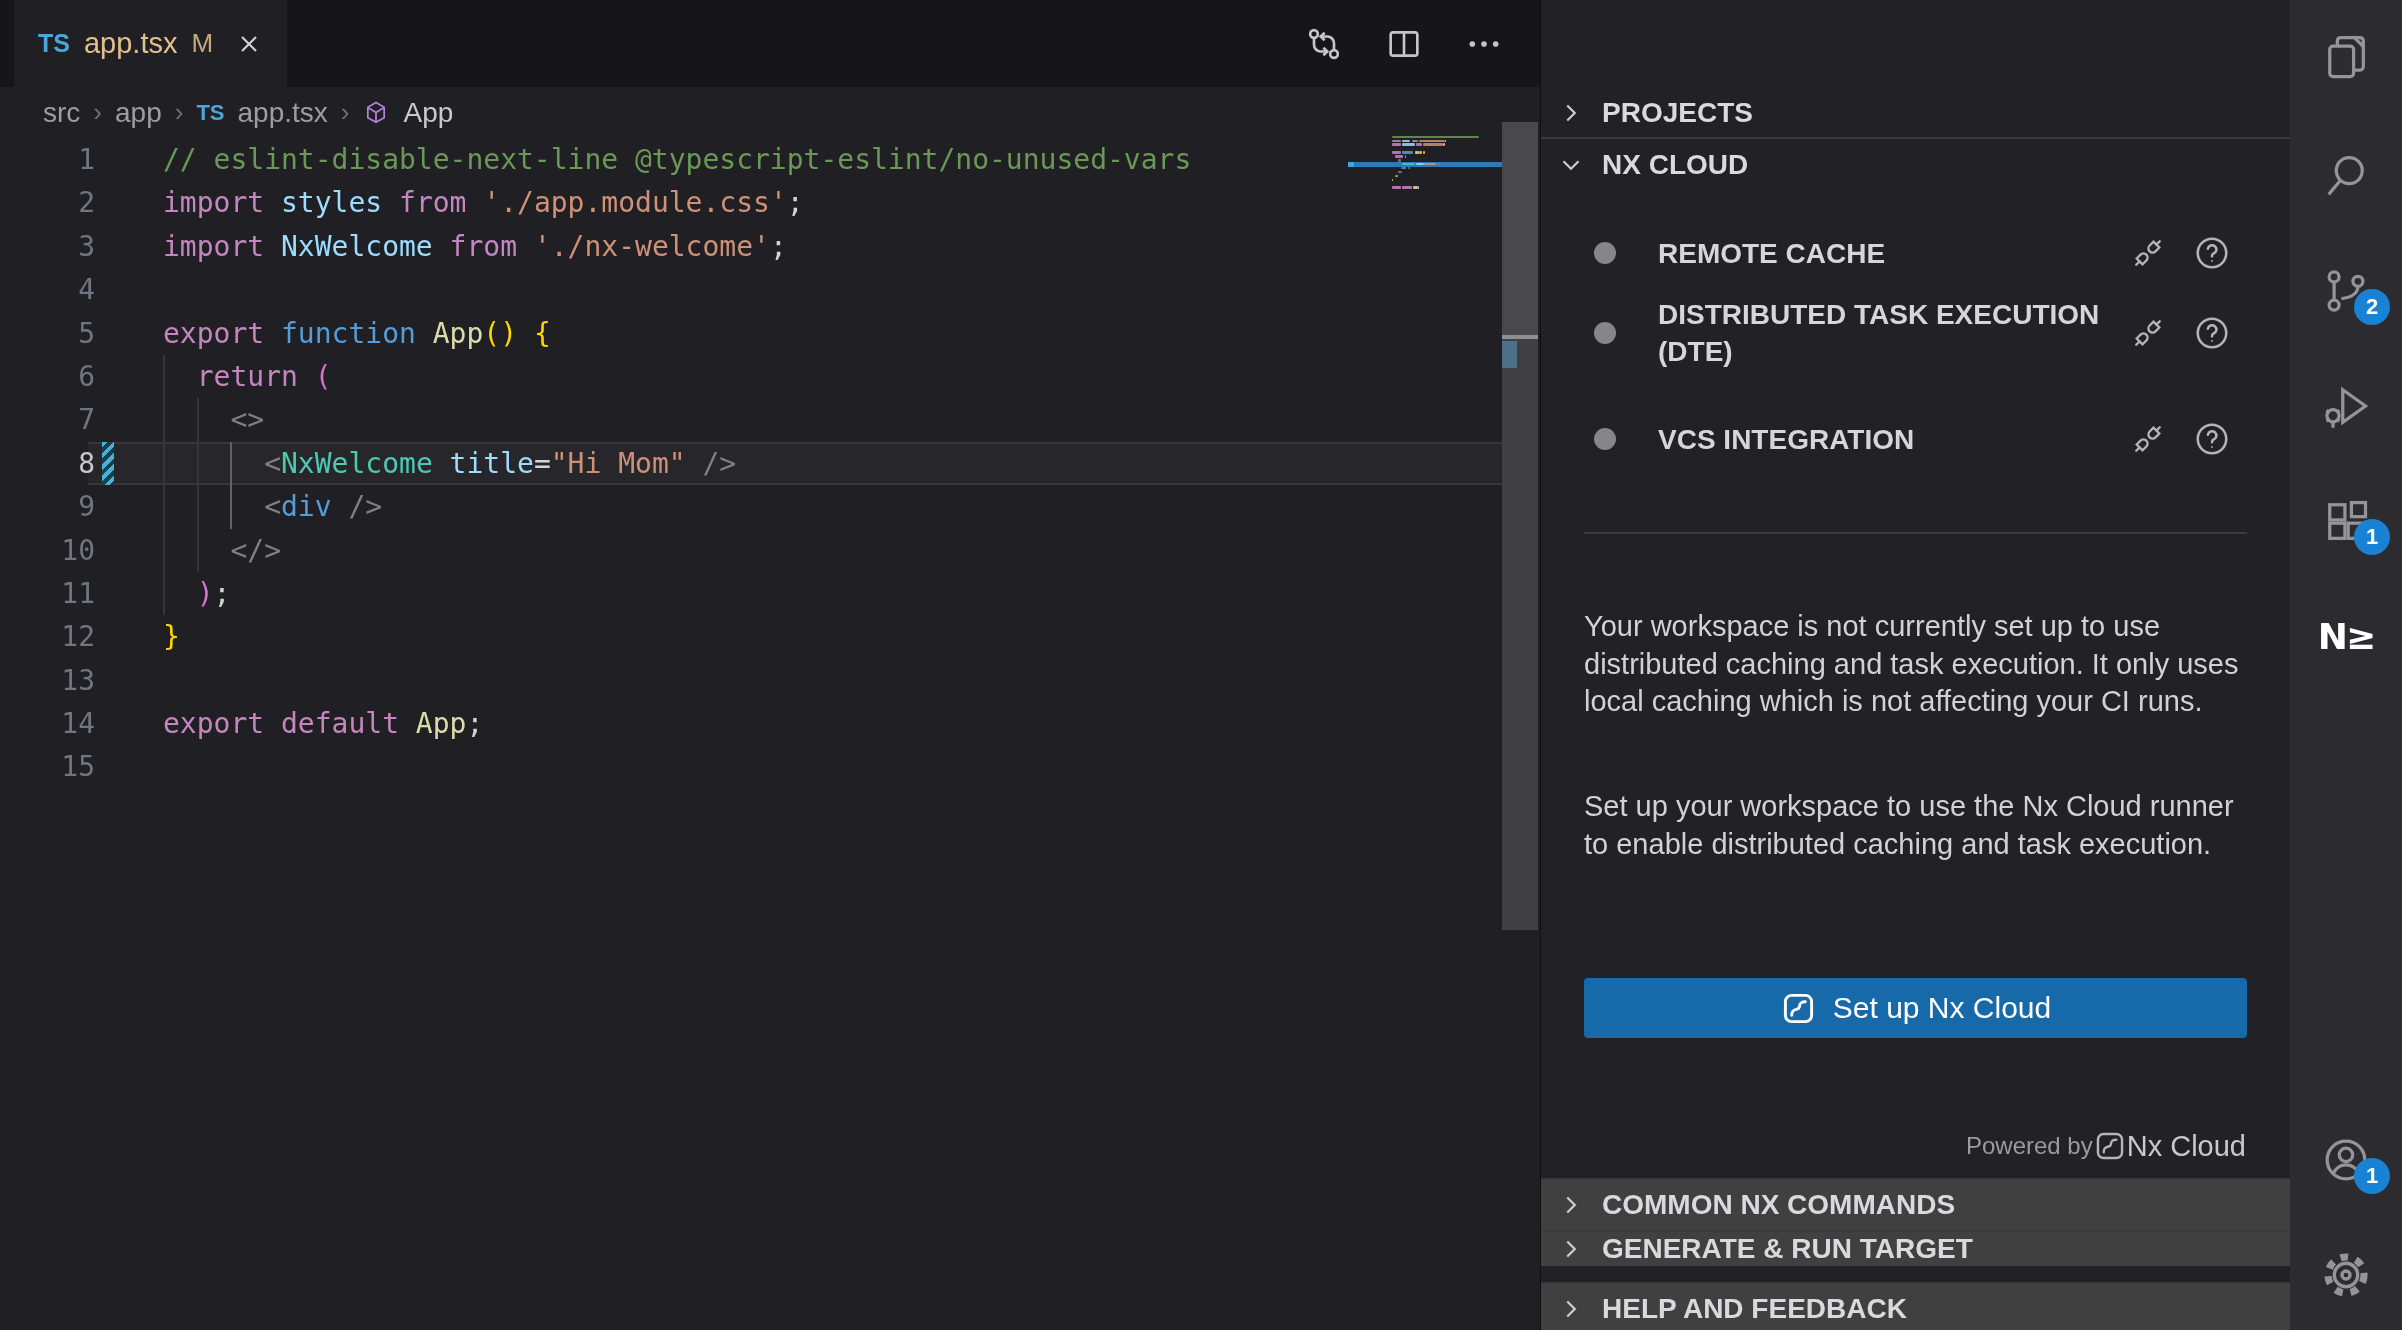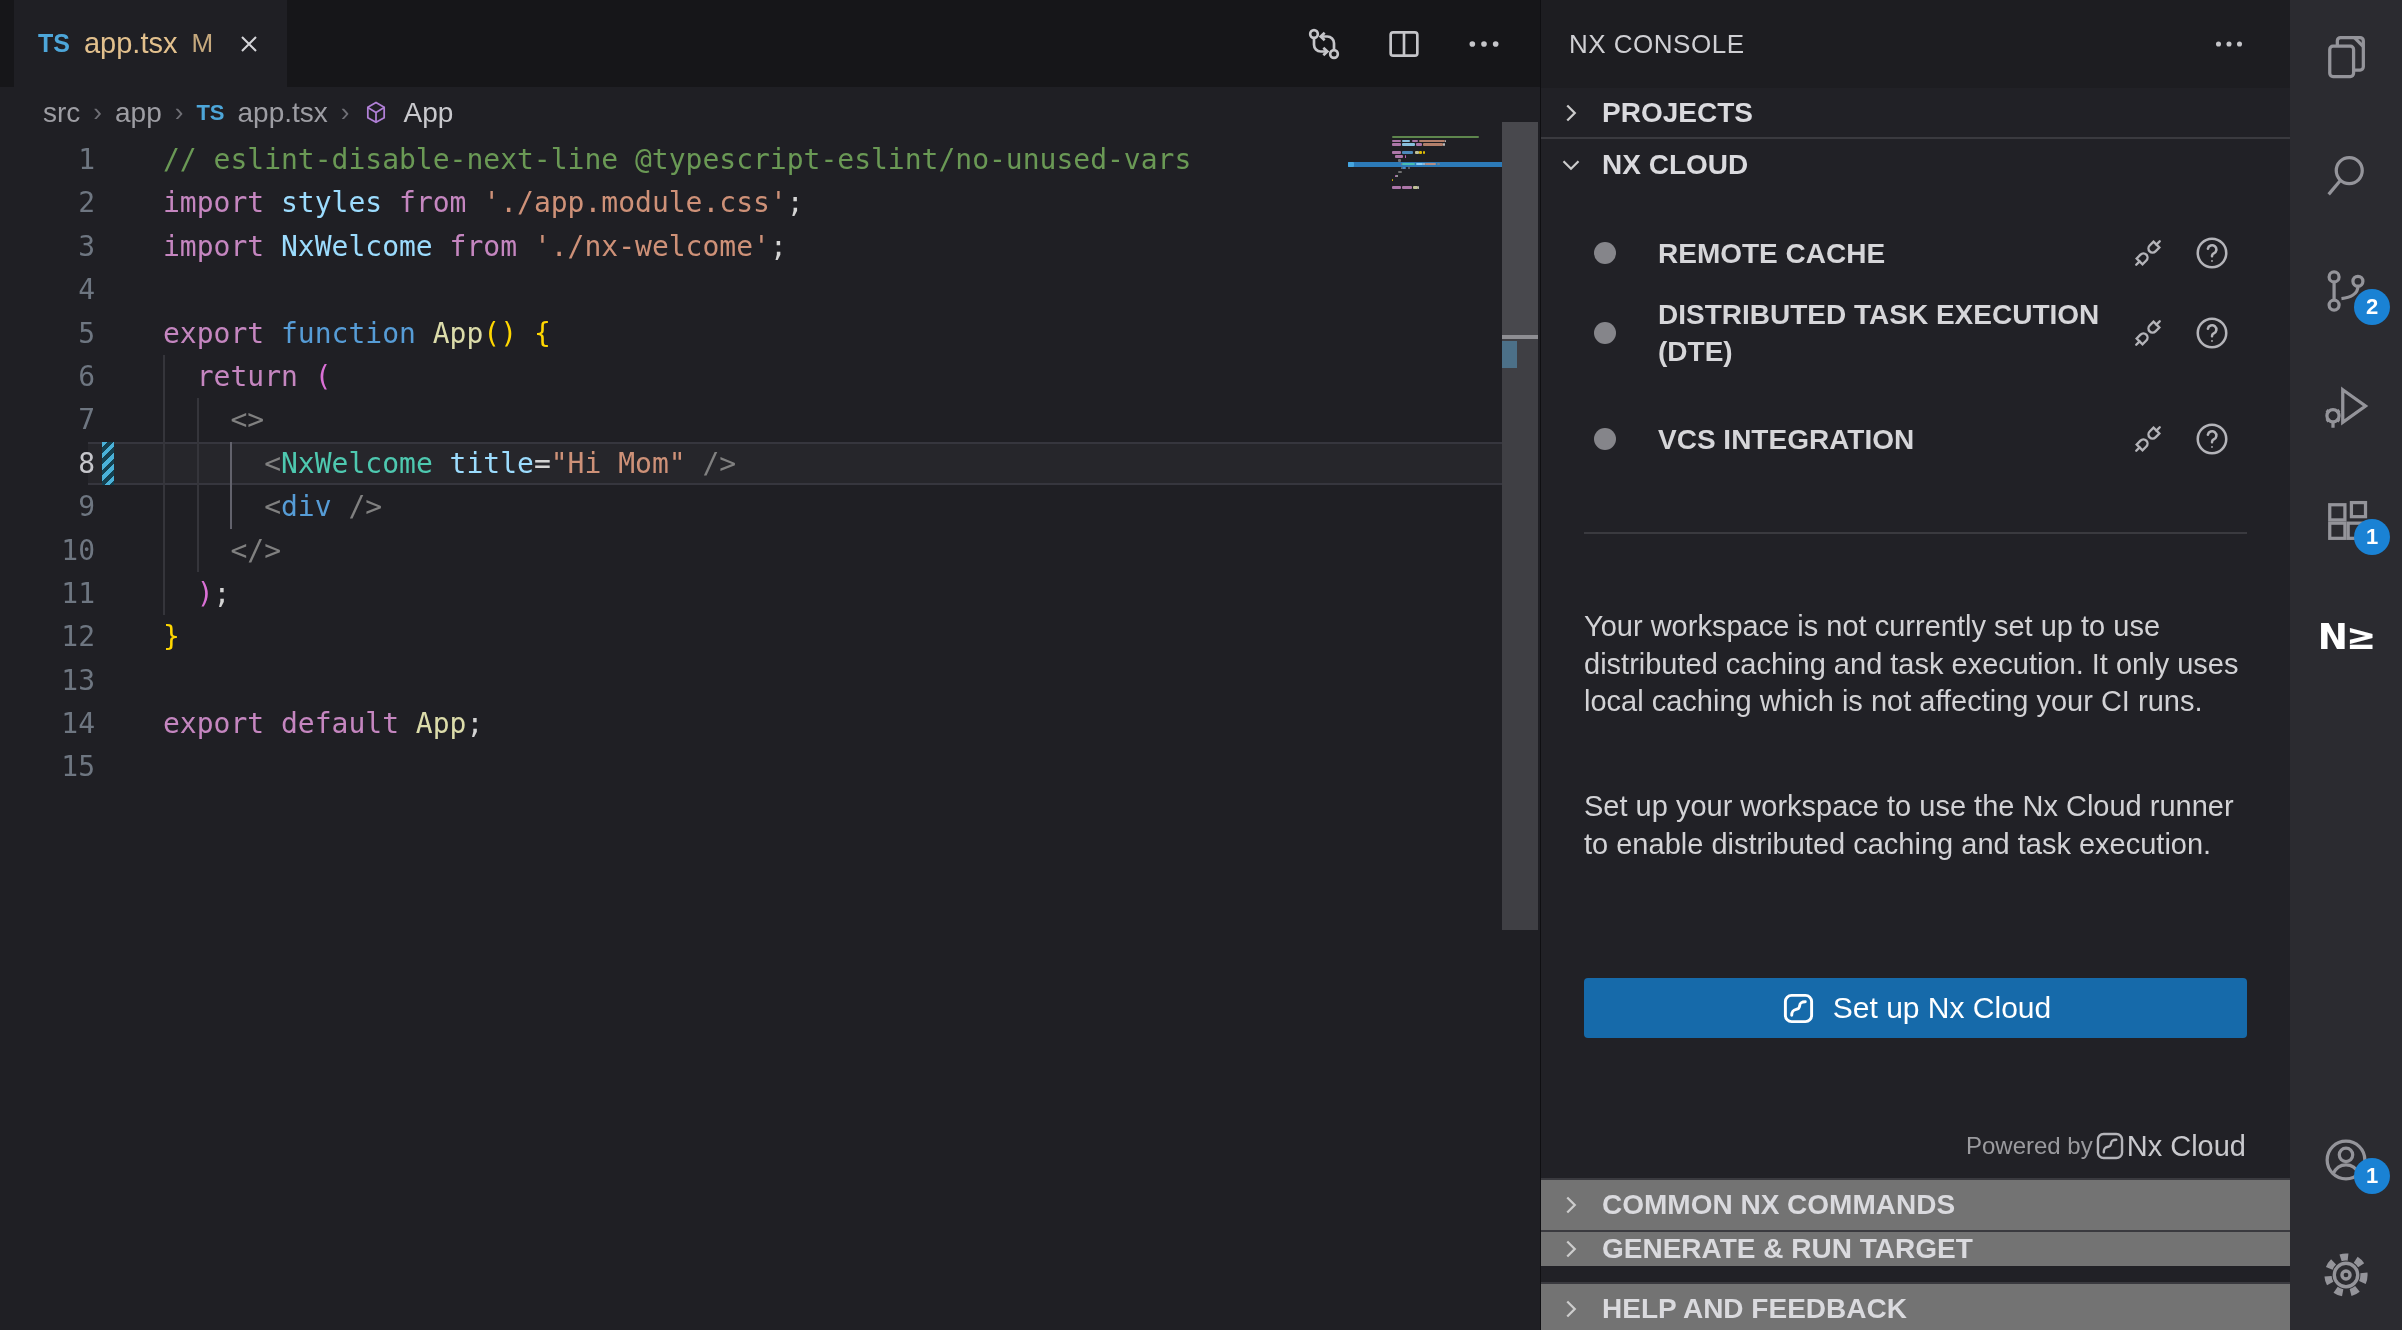--- a/index.html
+++ b/index.html
@@ -68,21 +68,21 @@
 
   .setup-btn { position:absolute; left:43px; top:978px; width:663px; height:60px; background:var(--accent_blue); border:none; border-radius:4px; color:#fff; font-family:"Liberation Sans",sans-serif; font-size:30px; display:flex; align-items:center; justify-content:center; gap:16px; cursor:pointer; }
   .powered { position:absolute; right:44px; top:1118px; height:56px; display:flex; align-items:center; gap:0; }
   .powered .pb-label { font-size:24px; color:#9b9b9f; }
   .powered .pb-brand { font-size:29px; color:#c9c9cd; }
 
   .bottom-sect-0 { top:1180px; height:50px; }
   .bottom-sect-1 { top:1232px; height:34px; }
   .bottom-sect-2 { top:1284px; height:50px; }
   .bdiv0 { top:1178px; } .bdiv1 { top:1230px; } .bdiv2 { top:1282px; }
-  .bottom-sect { background:#737373; }
+  .bottom-sect { background:#404040; }
 
   
   .activitybar { position:absolute; left:2290px; top:0; width:112px; height:1330px; background:#2b2b30; }
   .ab-item { position:absolute; left:24px; width:64px; height:64px; display:flex; align-items:center; justify-content:center; cursor:pointer; }
   .ab-item svg { display:block; }
   .ab-badge { position:absolute; left:40px; top:30px; width:36px; height:36px; border-radius:50%; background:var(--badge_blue); color:#fff; font-size:22px; font-weight:bold; display:flex; align-items:center; justify-content:center; }
   .nx-logo { color:#fff; font-family:"DejaVu Sans", sans-serif; font-weight:bold; font-size:36px; letter-spacing:-2px; }
 </style>
 <style>.c-comment{color:#6A9955}.c-kw{color:#C586C0}.c-kw2{color:#569CD6}.c-var{color:#9CDCFE}.c-str{color:#CE9178}.c-fn{color:#DCDCAA}.c-b1{color:#FFD700}.c-b2{color:#DA70D6}.c-tagp{color:#808080}.c-comp{color:#4EC9B0}.c-tag{color:#569CD6}.c-fg{color:#D4D4D4}</style></head>
 <body>
@@ -257,30 +257,20 @@
 
     <div class="sb">
       <div class="sb-slider"></div>
       <div class="sb-slider-top"></div>
       <div class="sb-cursor"></div>
       <div class="sb-mod"></div>
     </div>
   </div>
 
   <div class="sidebar">
-    <div class="sb-header">
-      <span class="sb-title">NX CONSOLE</span>
-      <span class="sb-more">
-        <svg width="36" height="36" viewBox="0 0 24 24" fill="#c5c5c9">
-            <circle cx="5" cy="12" r="1.7"></circle>
-            <circle cx="12" cy="12" r="1.7"></circle>
-            <circle cx="19" cy="12" r="1.7"></circle>
-          </svg>
-      </span>
-    </div>
 
     <div class="sect" style="top:88px;height:49px">
       <span class="chev">
         <svg width="30" height="30" viewBox="0 0 24 24" fill="none" stroke="#cccccc" stroke-width="1.8">
             <polyline points="9,6 15,12 9,18"></polyline>
           </svg>
       </span>
       <span>PROJECTS</span>
     </div>
     <div class="divider" style="top:137px"></div>

